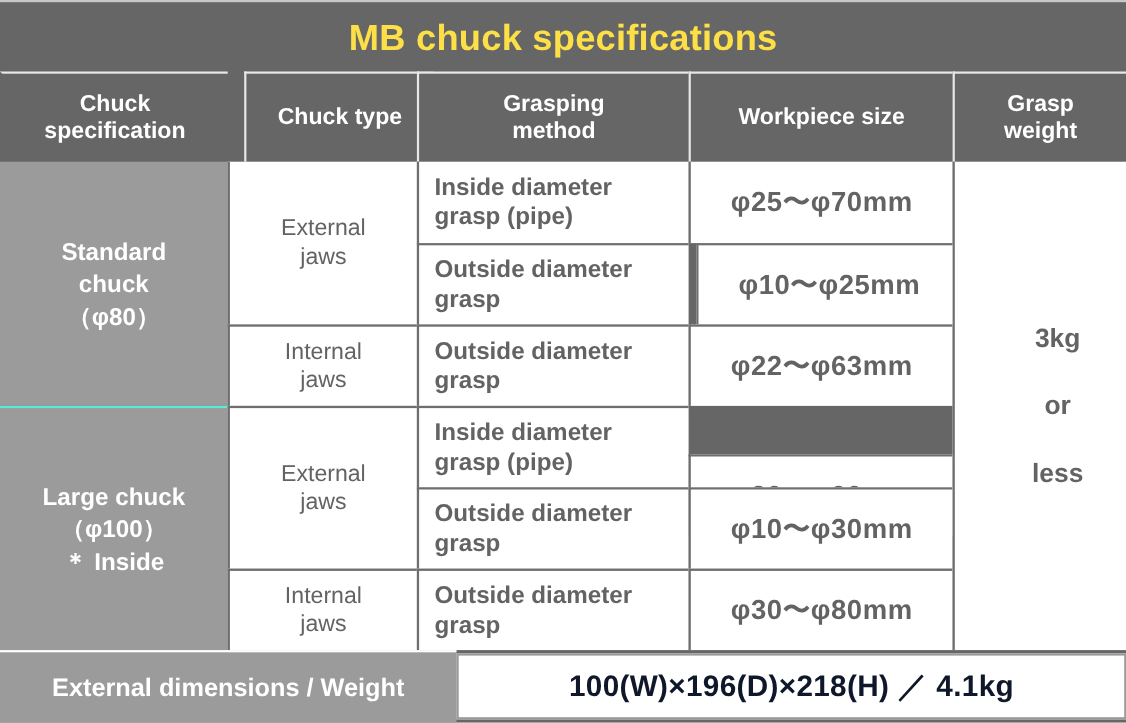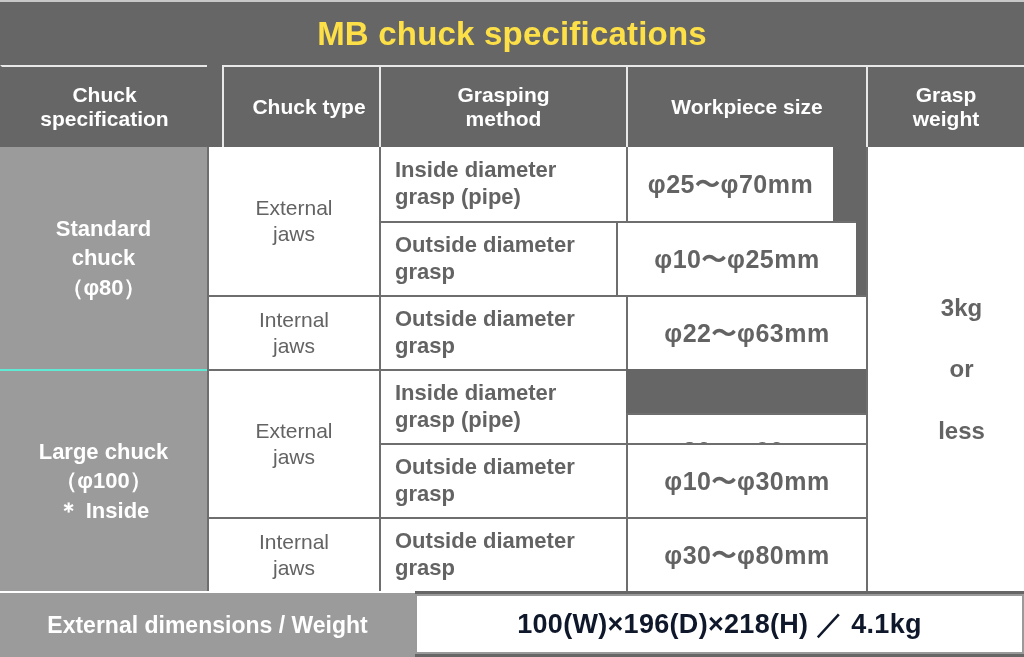--- a/index.html
+++ b/index.html
@@ -210,22 +210,22 @@
       <span>grasp</span>
     </span>
   </div>
   <div class="cell data meth" style="left:379px; top:517px; width:247px; height:74px;">
     <span class="stack">
       <span>Outside diameter</span>
       <span>grasp</span>
     </span>
   </div>
 
-  <div class="cell data size notop" style="left:626px; top:147px; width:207px; height:74px;">φ25〜φ70mm</div>
-  <div class="cell data size" style="left:616px; top:221px; width:240px; height:74px;">φ10〜φ25mm</div>
+  <div class="cell data size notop" style="left:626px; top:147px; width:240px; height:74px;">φ25〜φ70mm</div>
+  <div class="cell data size" style="left:633px; top:221px; width:240px; height:74px;">φ10〜φ25mm</div>
   <div class="cell data size" style="left:626px; top:295px; width:240px; height:74px;">φ22〜φ63mm</div>
   <div class="cell data size" style="left:626px; top:369px; width:240px; height:74px;margin-top:44px;">φ30〜φ90mm</div>
   <div class="cell data size" style="left:626px; top:443px; width:240px; height:74px;">φ10〜φ30mm</div>
   <div class="cell data size" style="left:626px; top:517px; width:240px; height:74px;">φ30〜φ80mm</div>
 
   <div class="cell data wgt notop" style="left:866px; top:147px; width:158px; height:444px;padding-left:31px;">
     <span class="stack">
       <span>3kg</span>
       <span>or</span>
       <span>less</span>

